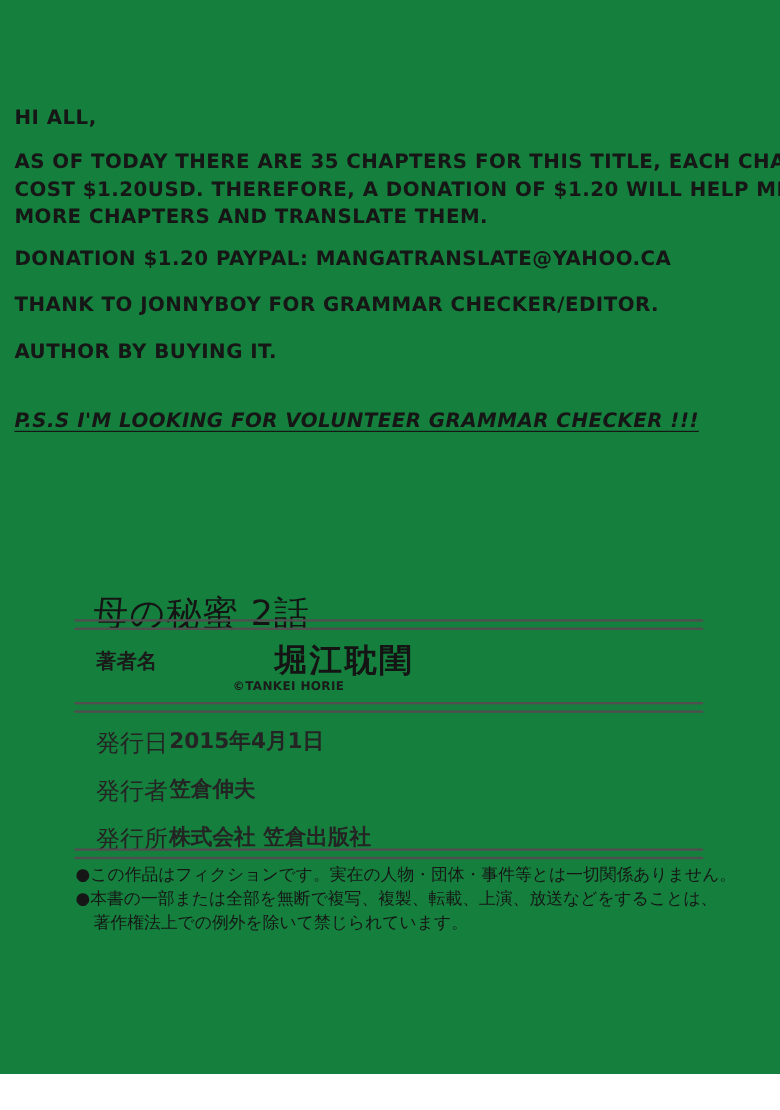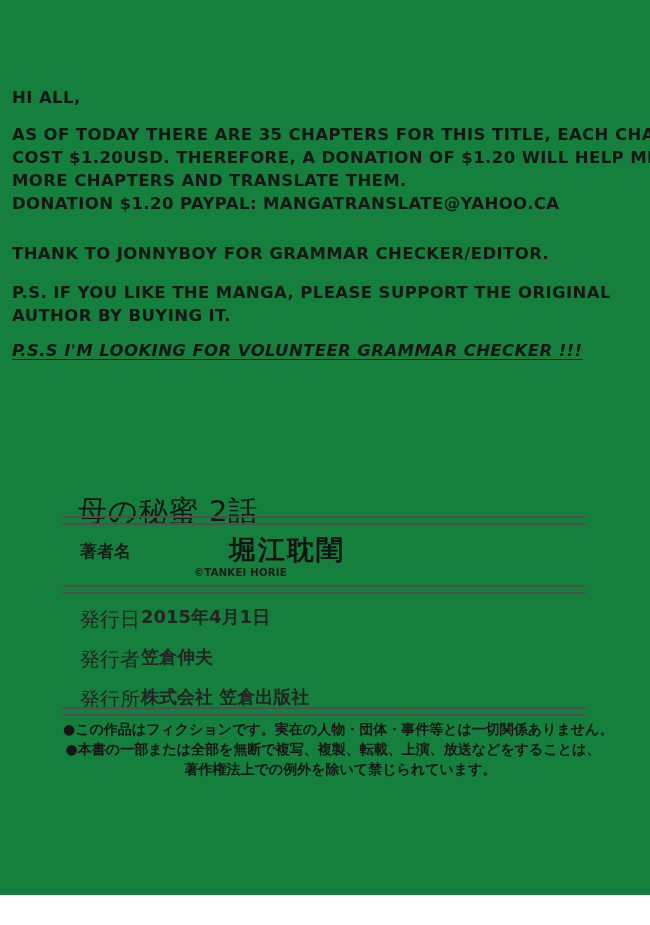--- a/index.html
+++ b/index.html
@@ -106,49 +106,47 @@
     white-space: nowrap;
   }
   .legal-notes {
     position: absolute;
     left: 63px;
     top: 719px;
     width: 540px;
   }
   .legal-notes div {
     font-size: 14px;
-    font-weight: 700;
+    font-weight: 400;
     line-height: 20px;
     letter-spacing: 0px;
     color: #161616;
     white-space: nowrap;
-    text-align: center;
   }
   .legal-notes .indent { padding-left: 15px; }
 </style>
 </head>
 <body>
 
 <div class="page">
 
   <section>
     <div class="note-line" style="top:86px">HI ALL,</div>
 
     <div class="note-para" style="top:123px">
       <div>AS OF TODAY THERE ARE 35 CHAPTERS FOR THIS TITLE, EACH CHAPTER</div>
       <div>COST $1.20USD. THEREFORE, A DONATION OF $1.20 WILL HELP ME BUY</div>
       <div>MORE CHAPTERS AND TRANSLATE THEM.</div>
     </div>
 
-    <div class="note-line" style="top:192px">DONATION $1.20 PAYPAL: MANGATRANSLATE@YAHOO.CA</div>
+    <div class="note-line" style="top:204px">DONATION $1.20 PAYPAL: MANGATRANSLATE@YAHOO.CA</div>
 
     <div class="note-line" style="top:242px">THANK TO JONNYBOY FOR GRAMMAR CHECKER/EDITOR.</div>
 
     <div class="note-para" style="top:281px">
-      <div>P.S. IF YOU LIKE THE MANGA, PLEASE SUPPORT THE ORIGINAL</div>
       <div>AUTHOR BY BUYING IT.</div>
     </div>
 
     <div class="note-line pss" style="top:339px">P.S.S I'M LOOKING FOR VOLUNTEER GRAMMAR CHECKER !!!</div>
   </section>
 
   <section>
     <h1 class="book-title">母の秘蜜 2話</h1>
 
     <div class="rule" style="top:516px"></div>

